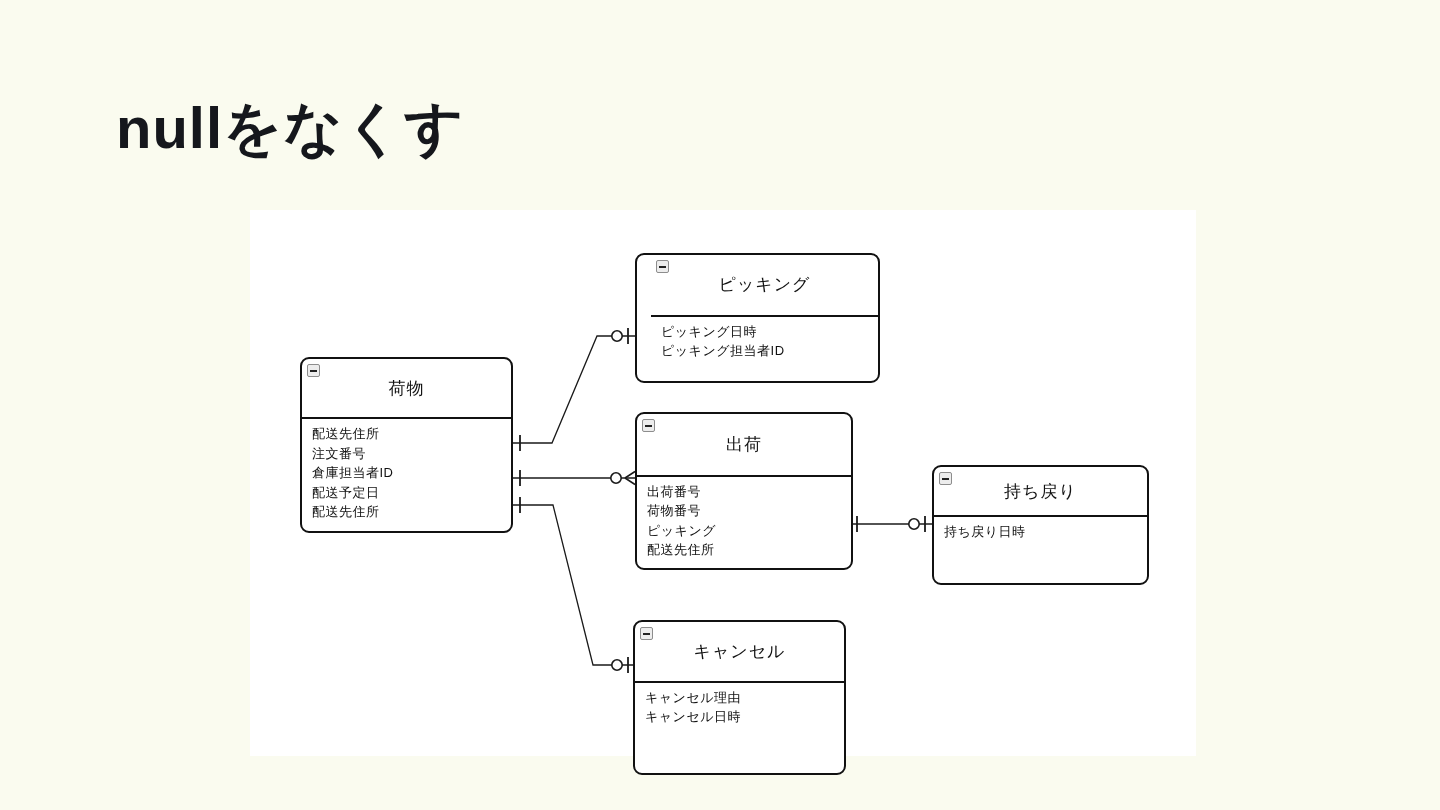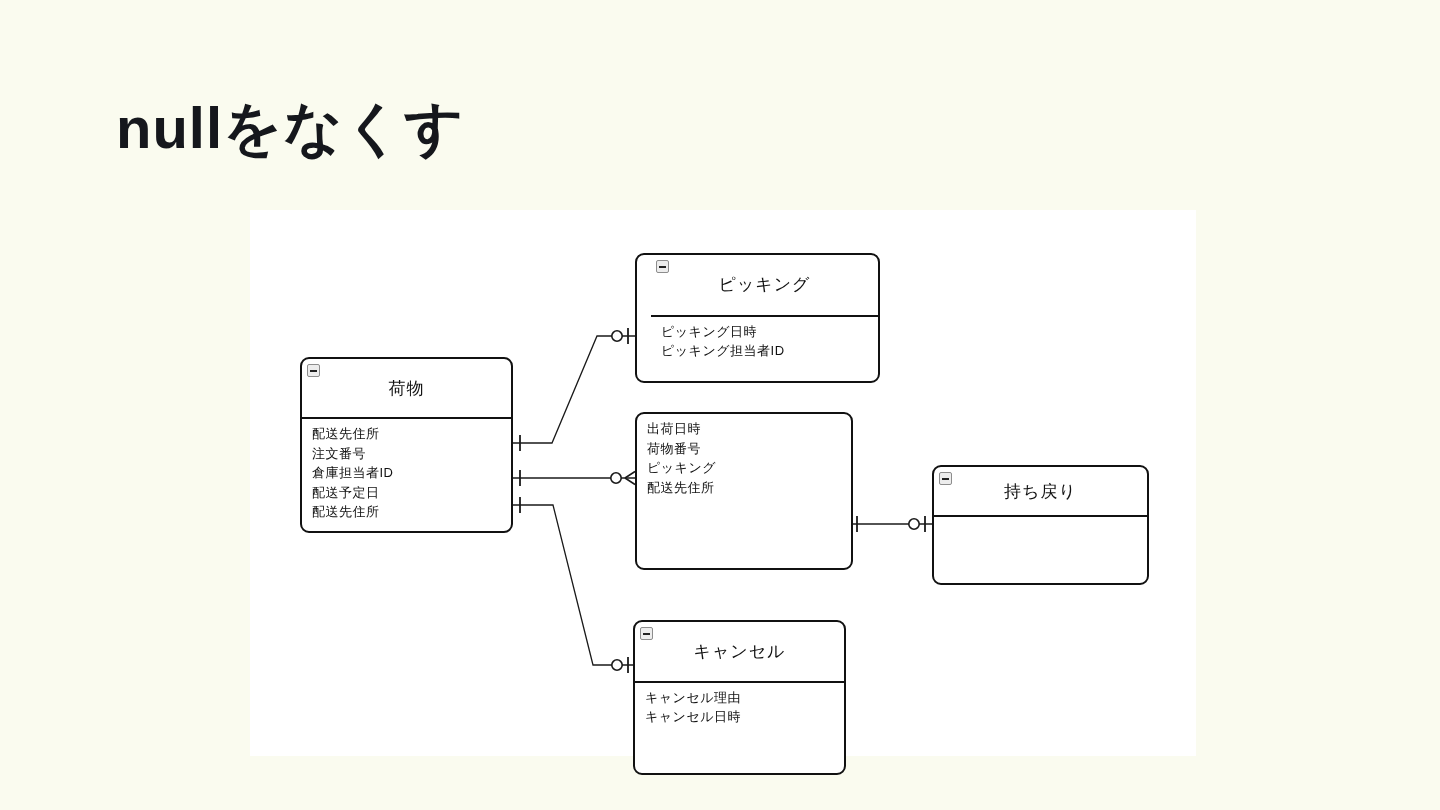--- a/index.html
+++ b/index.html
@@ -133,34 +133,43 @@
         </span>
       <div class="entity-title">ピッキング</div>
     </div>
     <div class="entity-fields">
       <div class="field">ピッキング日時</div>
       <div class="field">ピッキング担当者ID</div>
     </div>
   </div>
 
   <div class="entity" style="left:385px; top:202px; width:218px; height:158px;">
+    <div class="entity-header" style="height:62.5px;">
+      <span class="collapse-icon">
+          <span class="minus-bar"></span>
+        </span>
+      <div class="entity-title">出荷</div>
+    </div>
     <div class="entity-fields">
-      <div class="field">出荷日時</div>
+      <div class="field">出荷番号</div>
       <div class="field">荷物番号</div>
       <div class="field">ピッキング</div>
       <div class="field">配送先住所</div>
     </div>
   </div>
 
   <div class="entity" style="left:682px; top:255px; width:217px; height:120px;">
     <div class="entity-header" style="height:50px;">
       <span class="collapse-icon">
           <span class="minus-bar"></span>
         </span>
       <div class="entity-title">持ち戻り</div>
+    </div>
+    <div class="entity-fields">
+      <div class="field">持ち戻り日時</div>
     </div>
   </div>
 
   <div class="entity" style="left:383px; top:410px; width:213px; height:155px;">
     <div class="entity-header" style="height:60.5px;">
       <span class="collapse-icon">
           <span class="minus-bar"></span>
         </span>
       <div class="entity-title">キャンセル</div>
     </div>

